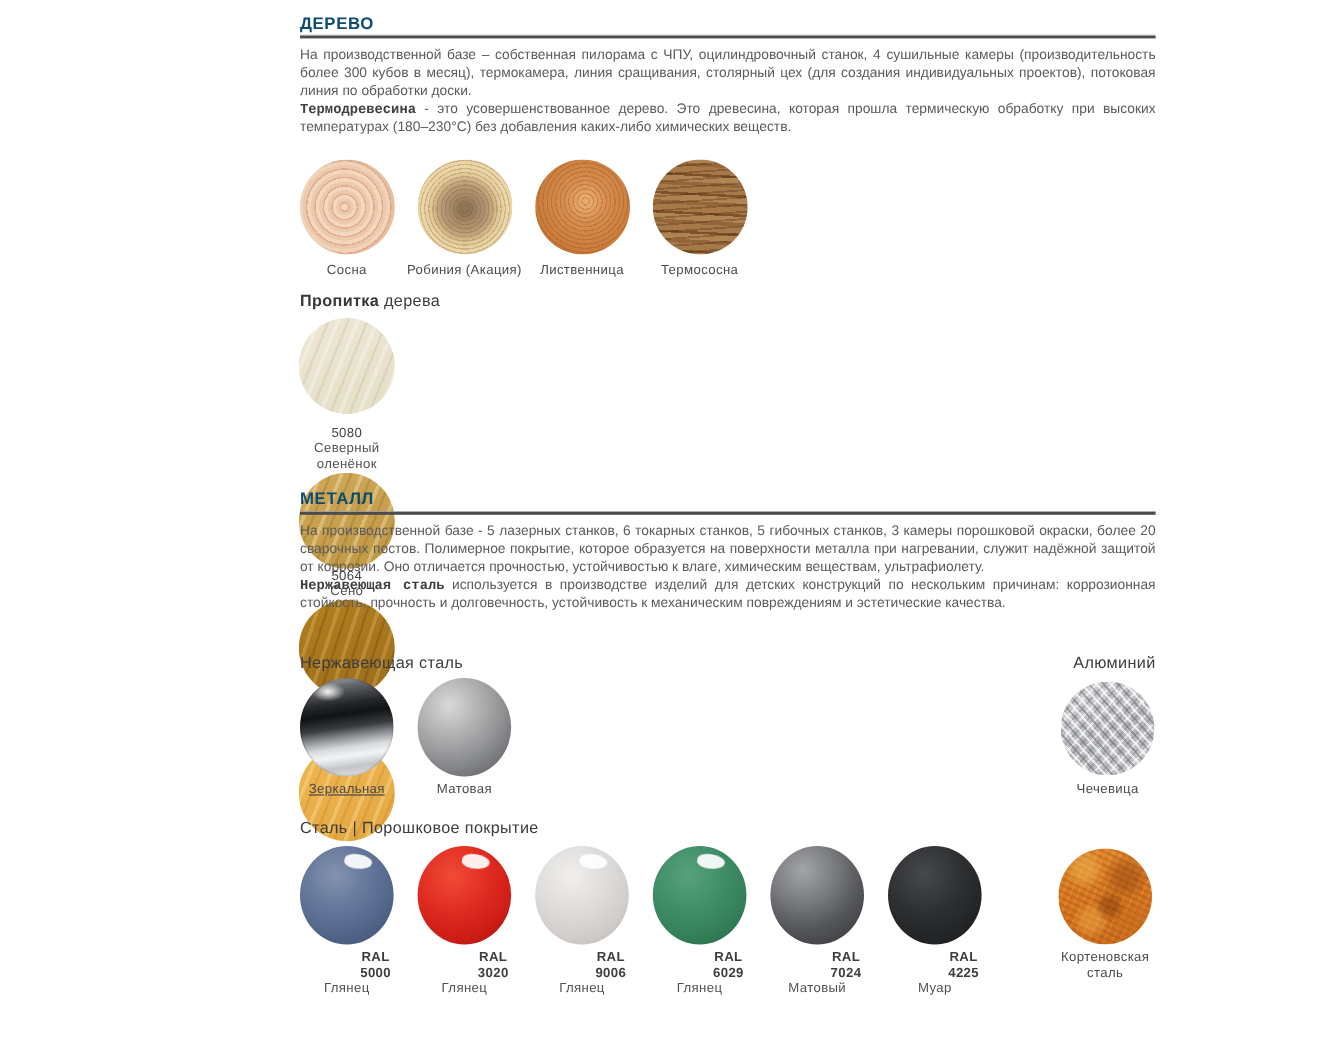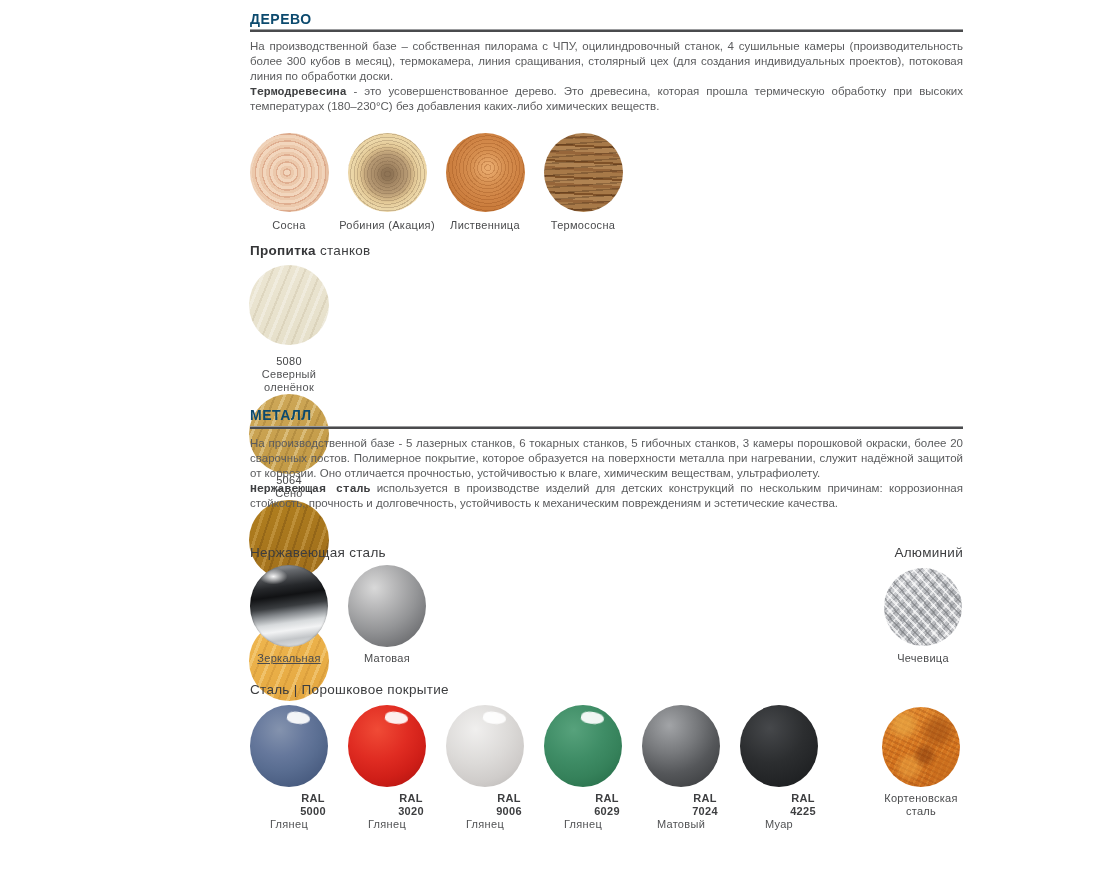--- a/index.html
+++ b/index.html
@@ -139,21 +139,21 @@
     <div class="cell">
       <div class="swatch wood tex-larch"></div>
       <div class="swatch-label">Лиственница</div>
     </div>
     <div class="cell">
       <div class="swatch wood tex-thermopine"></div>
       <div class="swatch-label">Термососна</div>
     </div>
   </div>
 
-  <div class="sub-title" style="left:250px; top:243px;"><span class="sub-lead">Пропитка</span><span> станков</span></div>
+  <div class="sub-title" style="left:250px; top:243px;"><span class="sub-lead">Пропитка</span><span> дерева</span></div>
 
   <div class="row" style="left:240px; top:265px;flex-direction:column;">
     <div class="cell">
       <div class="swatch imp tex-i5080"></div>
       <div class="swatch-label narrow" style="margin-top:10px;">
         <div class="code">5080</div>
         <div class="name">Северный оленёнок</div>
       </div>
     </div>
     <div class="cell">

